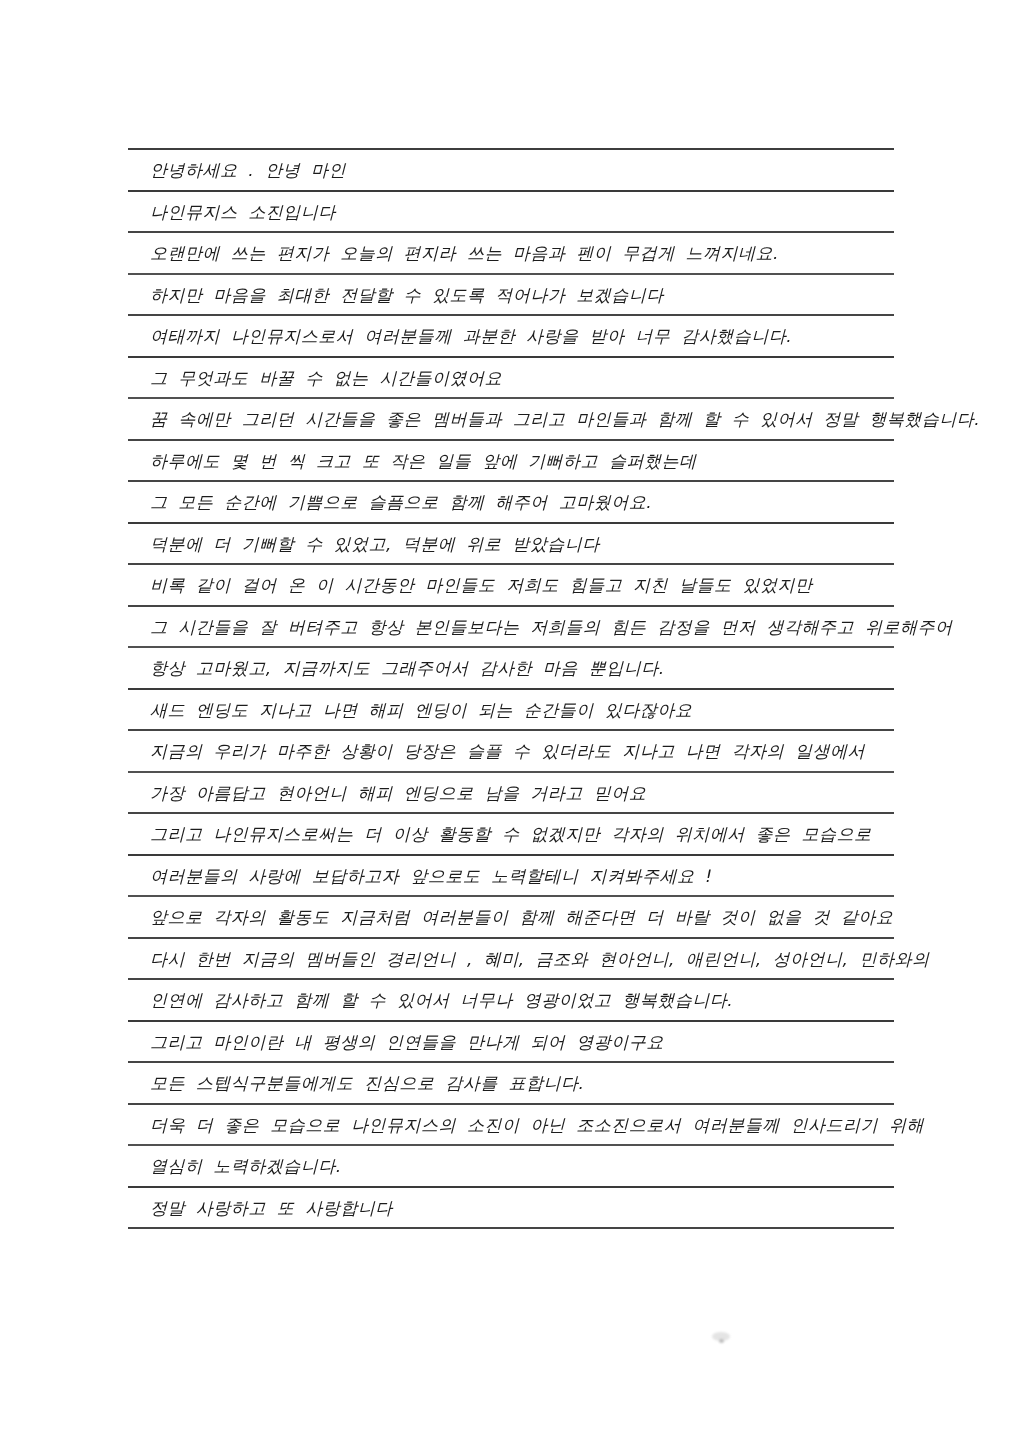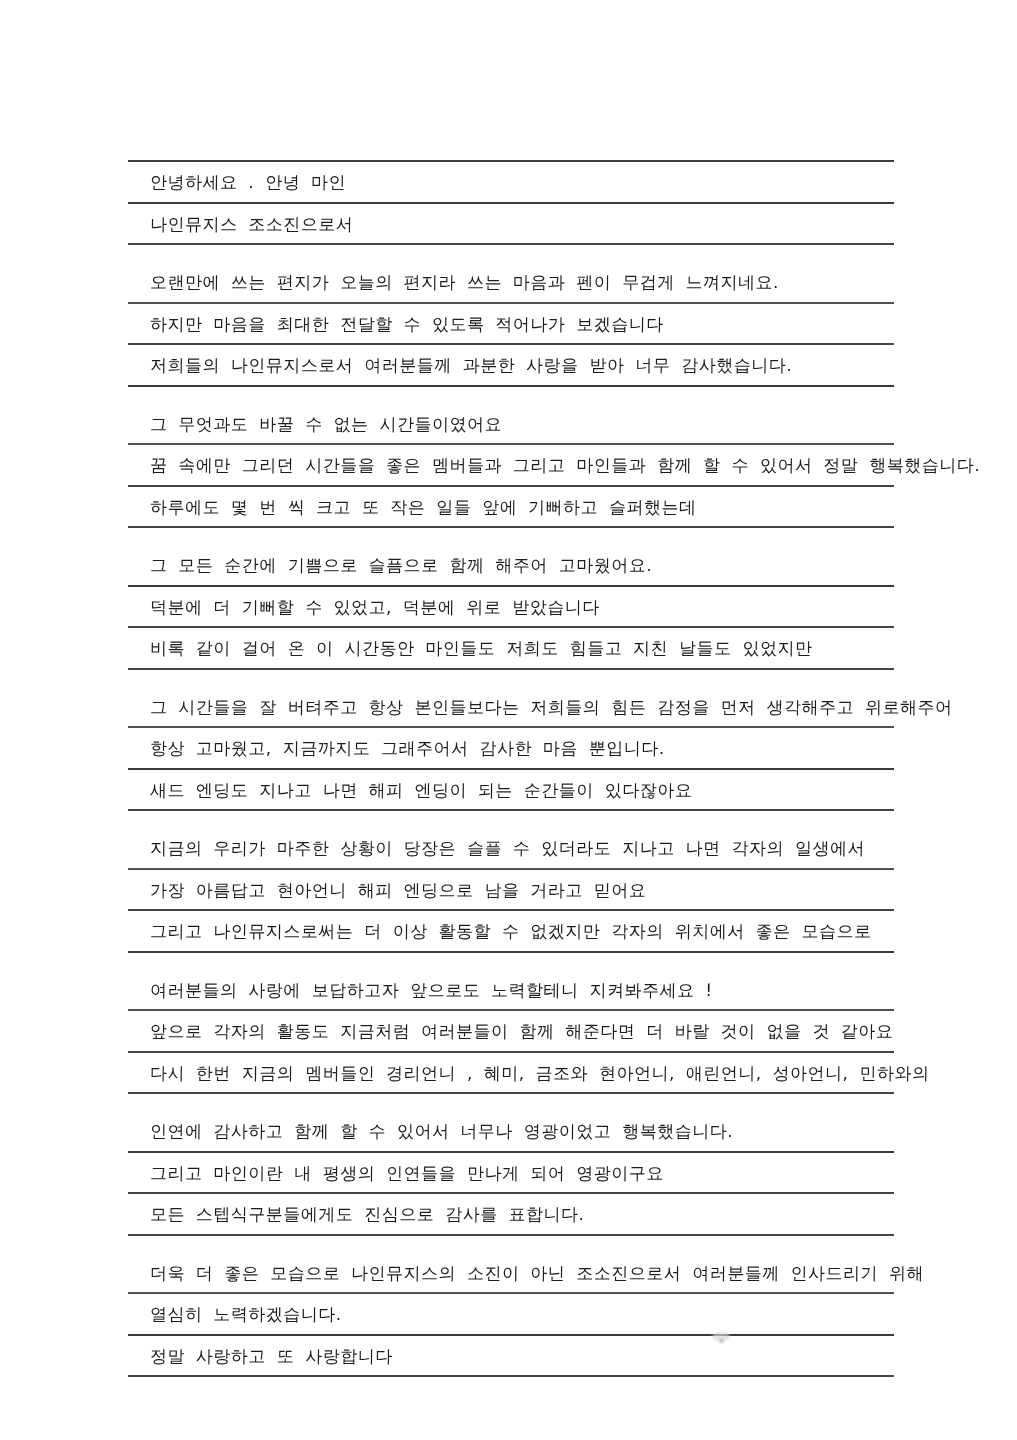--- a/index.html
+++ b/index.html
@@ -12,36 +12,37 @@
   }
   .page {
     position: relative;
     width: 1017px;
     height: 1440px;
     background: #ffffff;
   }
   .ruled-lines {
     position: absolute;
     left: 128px;
-    top: 160px;
+    top: 148px;
     width: 766px;
     border-top: 2px solid #3e3e3e;
+    font-style: italic;
   }
   .line {
     height: 41.5px;
     border-bottom: 2px solid #454545;
     display: flex;
     align-items: center;
     padding-left: 22px;
     padding-top: 2px;
     overflow: visible;
     white-space: nowrap;
   }
   
-  .line:nth-child(3n) { border-bottom-color: #515151; margin-top: 17px; }
+  .line:nth-child(3n) { border-bottom-color: #515151; }
   .line:nth-child(4n+1) { border-bottom-color: #3a3a3a; }
   .handwriting {
     font-size: 17px;
     font-weight: 500;
     color: #1c1c1c;
     letter-spacing: 0.5px;
     word-spacing: 5px;
     line-height: 1;
     transform: skewX(-0.5deg);
   }
@@ -69,30 +70,30 @@
 </style>
 </head>
 <body>
 
 <div class="page">
   <div class="ruled-lines">
       <div class="line">
         <span class="handwriting">안녕하세요 . 안녕 마인</span>
       </div>
       <div class="line">
-        <span class="handwriting">나인뮤지스 조소진으로서</span>
+        <span class="handwriting">나인뮤지스 소진입니다</span>
       </div>
       <div class="line">
         <span class="handwriting">오랜만에 쓰는 편지가 오늘의 편지라 쓰는 마음과 펜이 무겁게 느껴지네요.</span>
       </div>
       <div class="line">
         <span class="handwriting">하지만 마음을 최대한 전달할 수 있도록 적어나가 보겠습니다</span>
       </div>
       <div class="line">
-        <span class="handwriting">저희들의 나인뮤지스로서 여러분들께 과분한 사랑을 받아 너무 감사했습니다.</span>
+        <span class="handwriting">여태까지 나인뮤지스로서 여러분들께 과분한 사랑을 받아 너무 감사했습니다.</span>
       </div>
       <div class="line">
         <span class="handwriting">그 무엇과도 바꿀 수 없는 시간들이였어요</span>
       </div>
       <div class="line">
         <span class="handwriting">꿈 속에만 그리던 시간들을 좋은 멤버들과 그리고 마인들과 함께 할 수 있어서 정말 행복했습니다.</span>
       </div>
       <div class="line">
         <span class="handwriting">하루에도 몇 번 씩 크고 또 작은 일들 앞에 기뻐하고 슬퍼했는데</span>
       </div>

